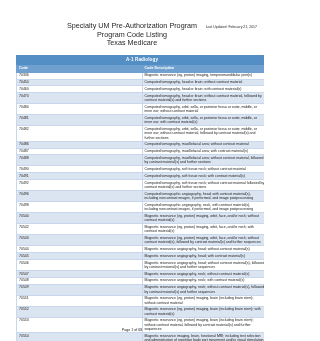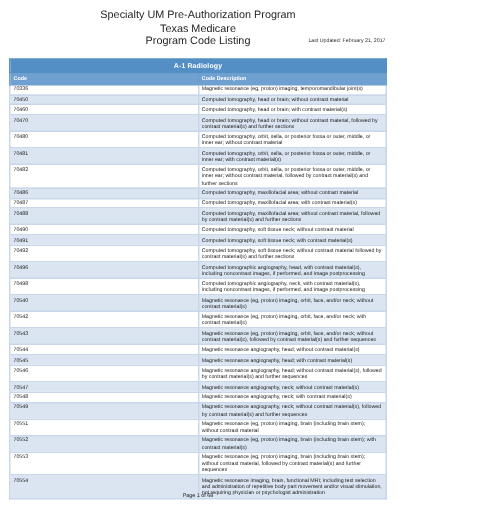--- a/index.html
+++ b/index.html
@@ -12,21 +12,21 @@
     height: 341px;
     font-family: "Liberation Sans", sans-serif;
     color: #1a1a1a;
     overflow: hidden;
     position: relative;
   }
   .page {
     width: 264px;
     height: 341px;
     box-sizing: border-box;
-    padding: 0;
+    padding: 16px;
     position: relative;
   }
   .doc-title {
     text-align: center;
     padding-top: 6px;
   }
   .doc-title .line {
     font-size: 7.2px;
     line-height: 8.6px;
     color: #1f1f1f;
@@ -108,22 +108,22 @@
     color: #1a1a1a;
   }
 </style>
 </head>
 <body>
 
 <div class="page">
 
   <div class="doc-title">
     <div class="line">Specialty UM Pre-Authorization Program</div>
+    <div class="line">Program Code Listing</div>
     <div class="line">Texas Medicare</div>
-    <div class="line">Program Code Listing</div>
   </div>
 
   <div class="updated-wrap">
     <div class="updated">Last Updated: February 21, 2017</div>
   </div>
 
   <table class="codes">
     <tbody>
       <tr class="section-banner">
         <td colspan="2">A-1 Radiology</td>

